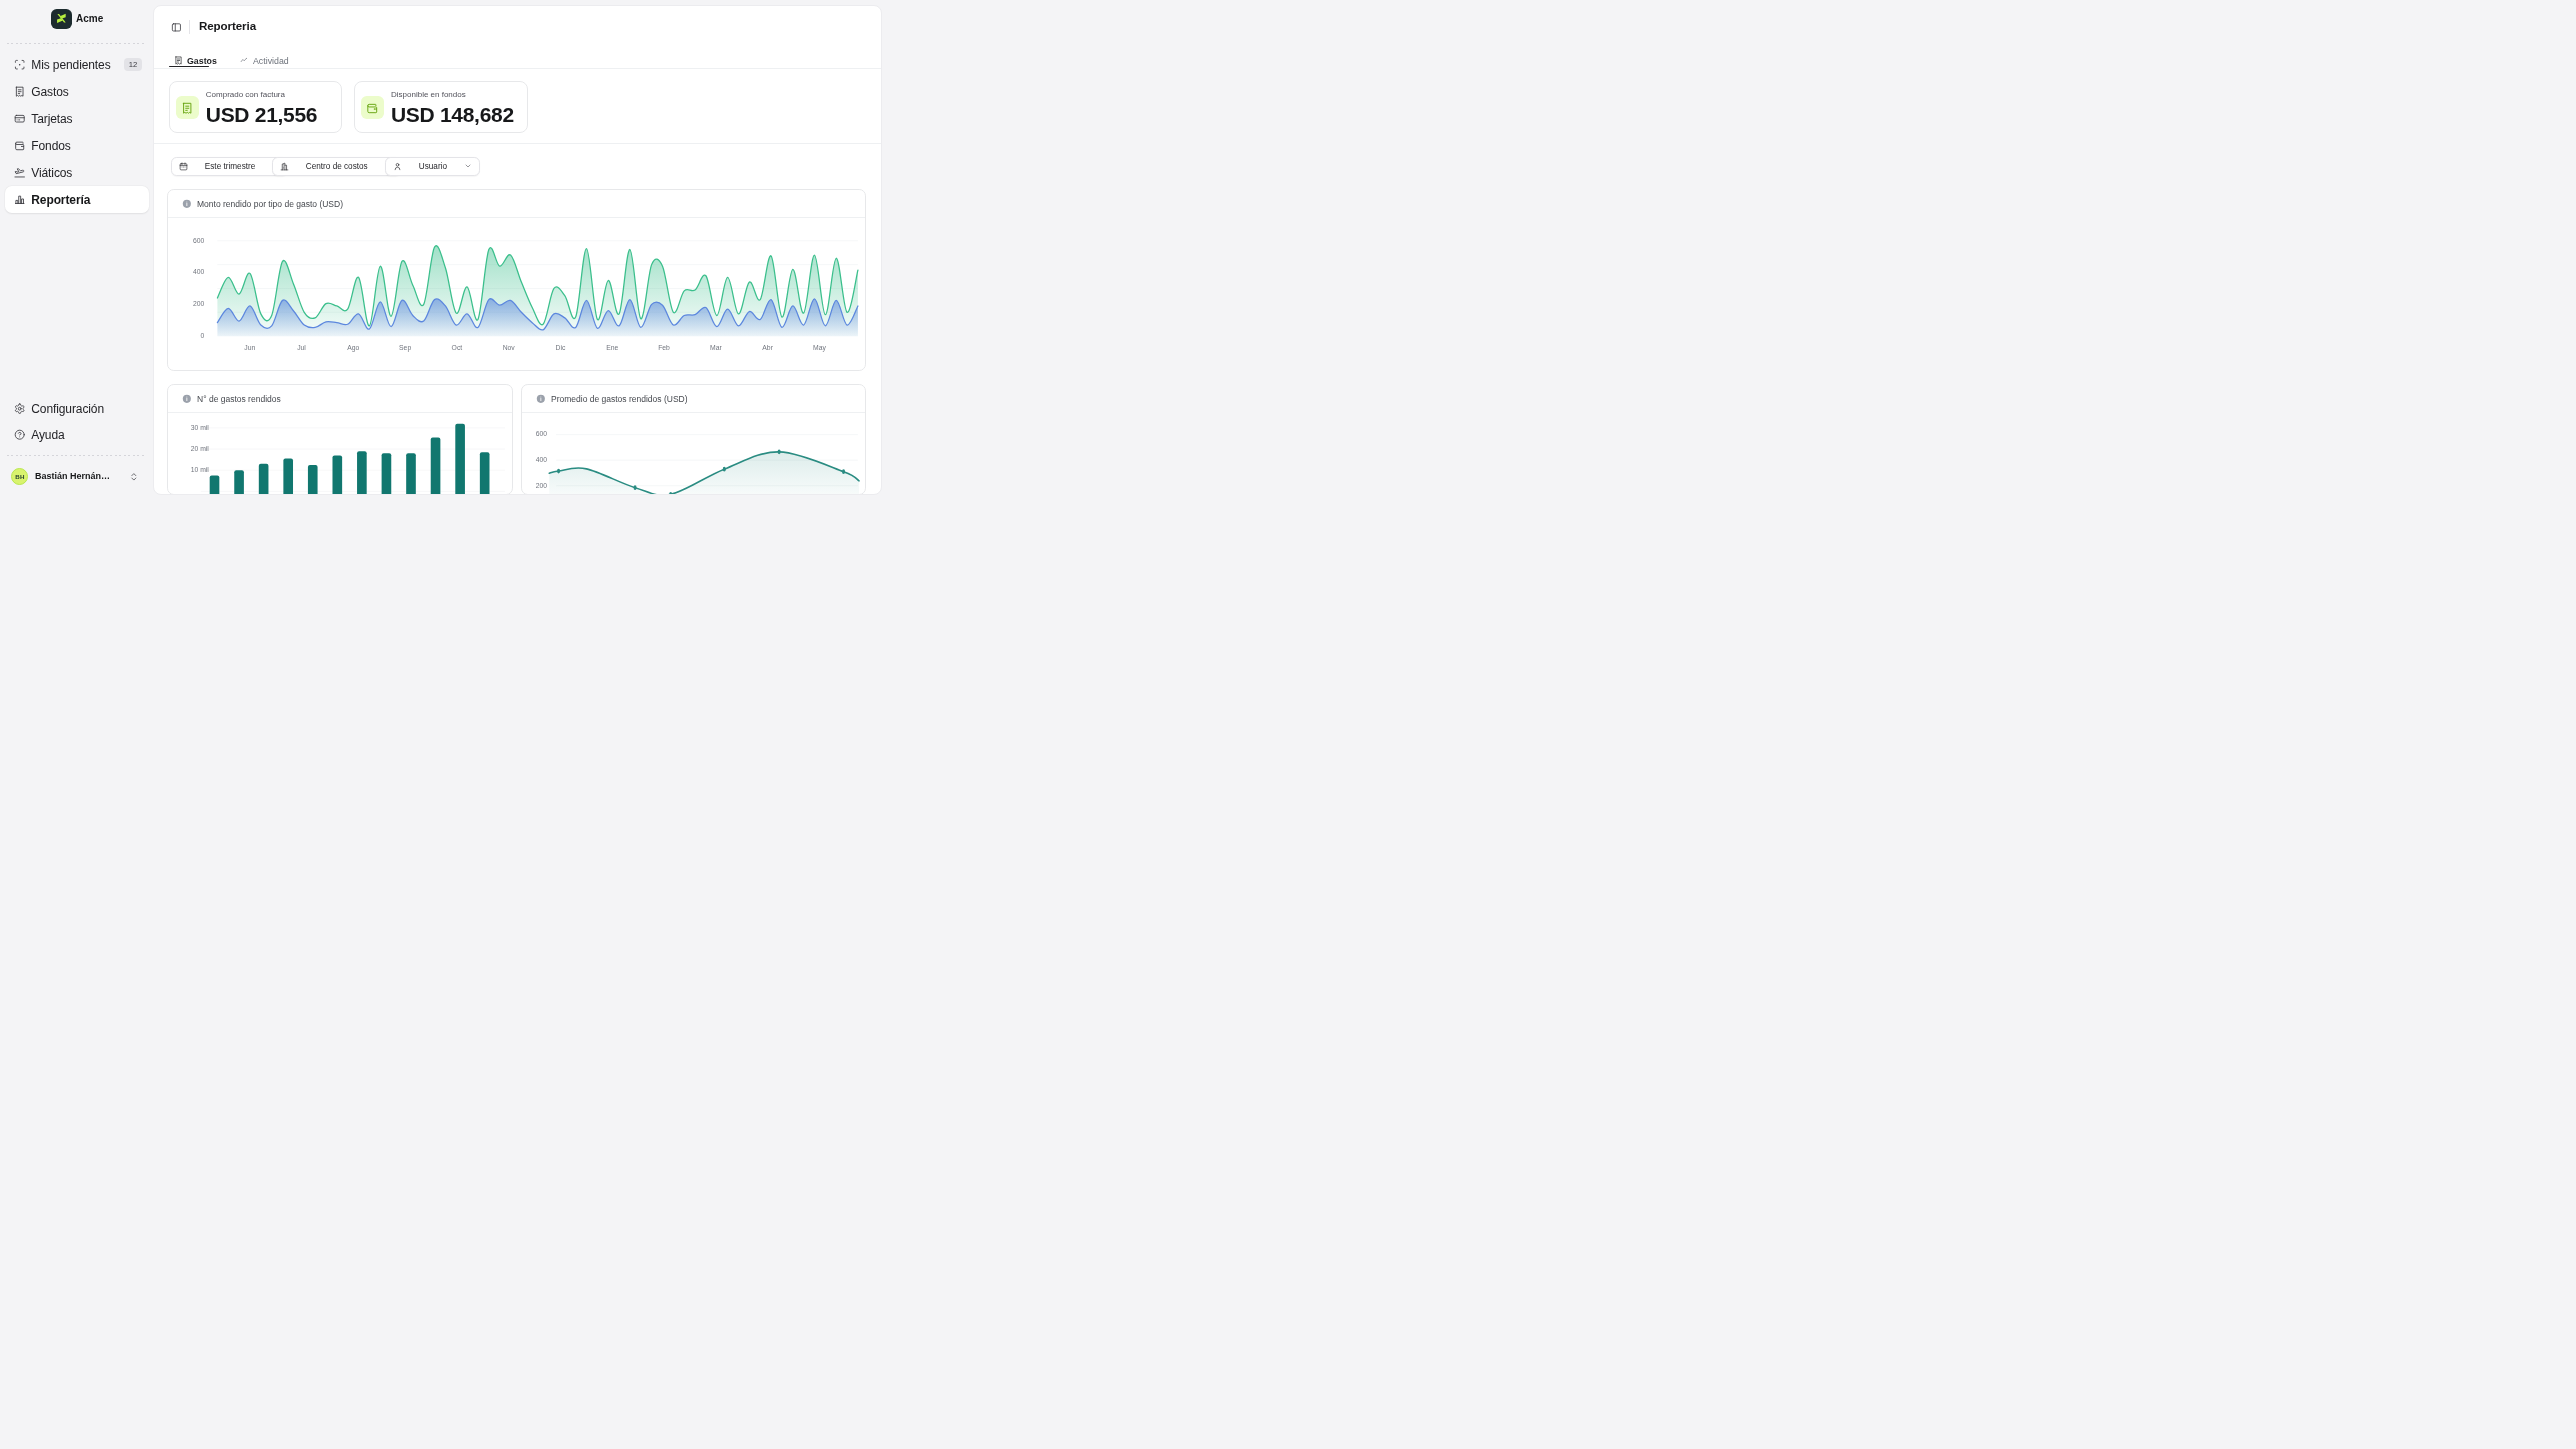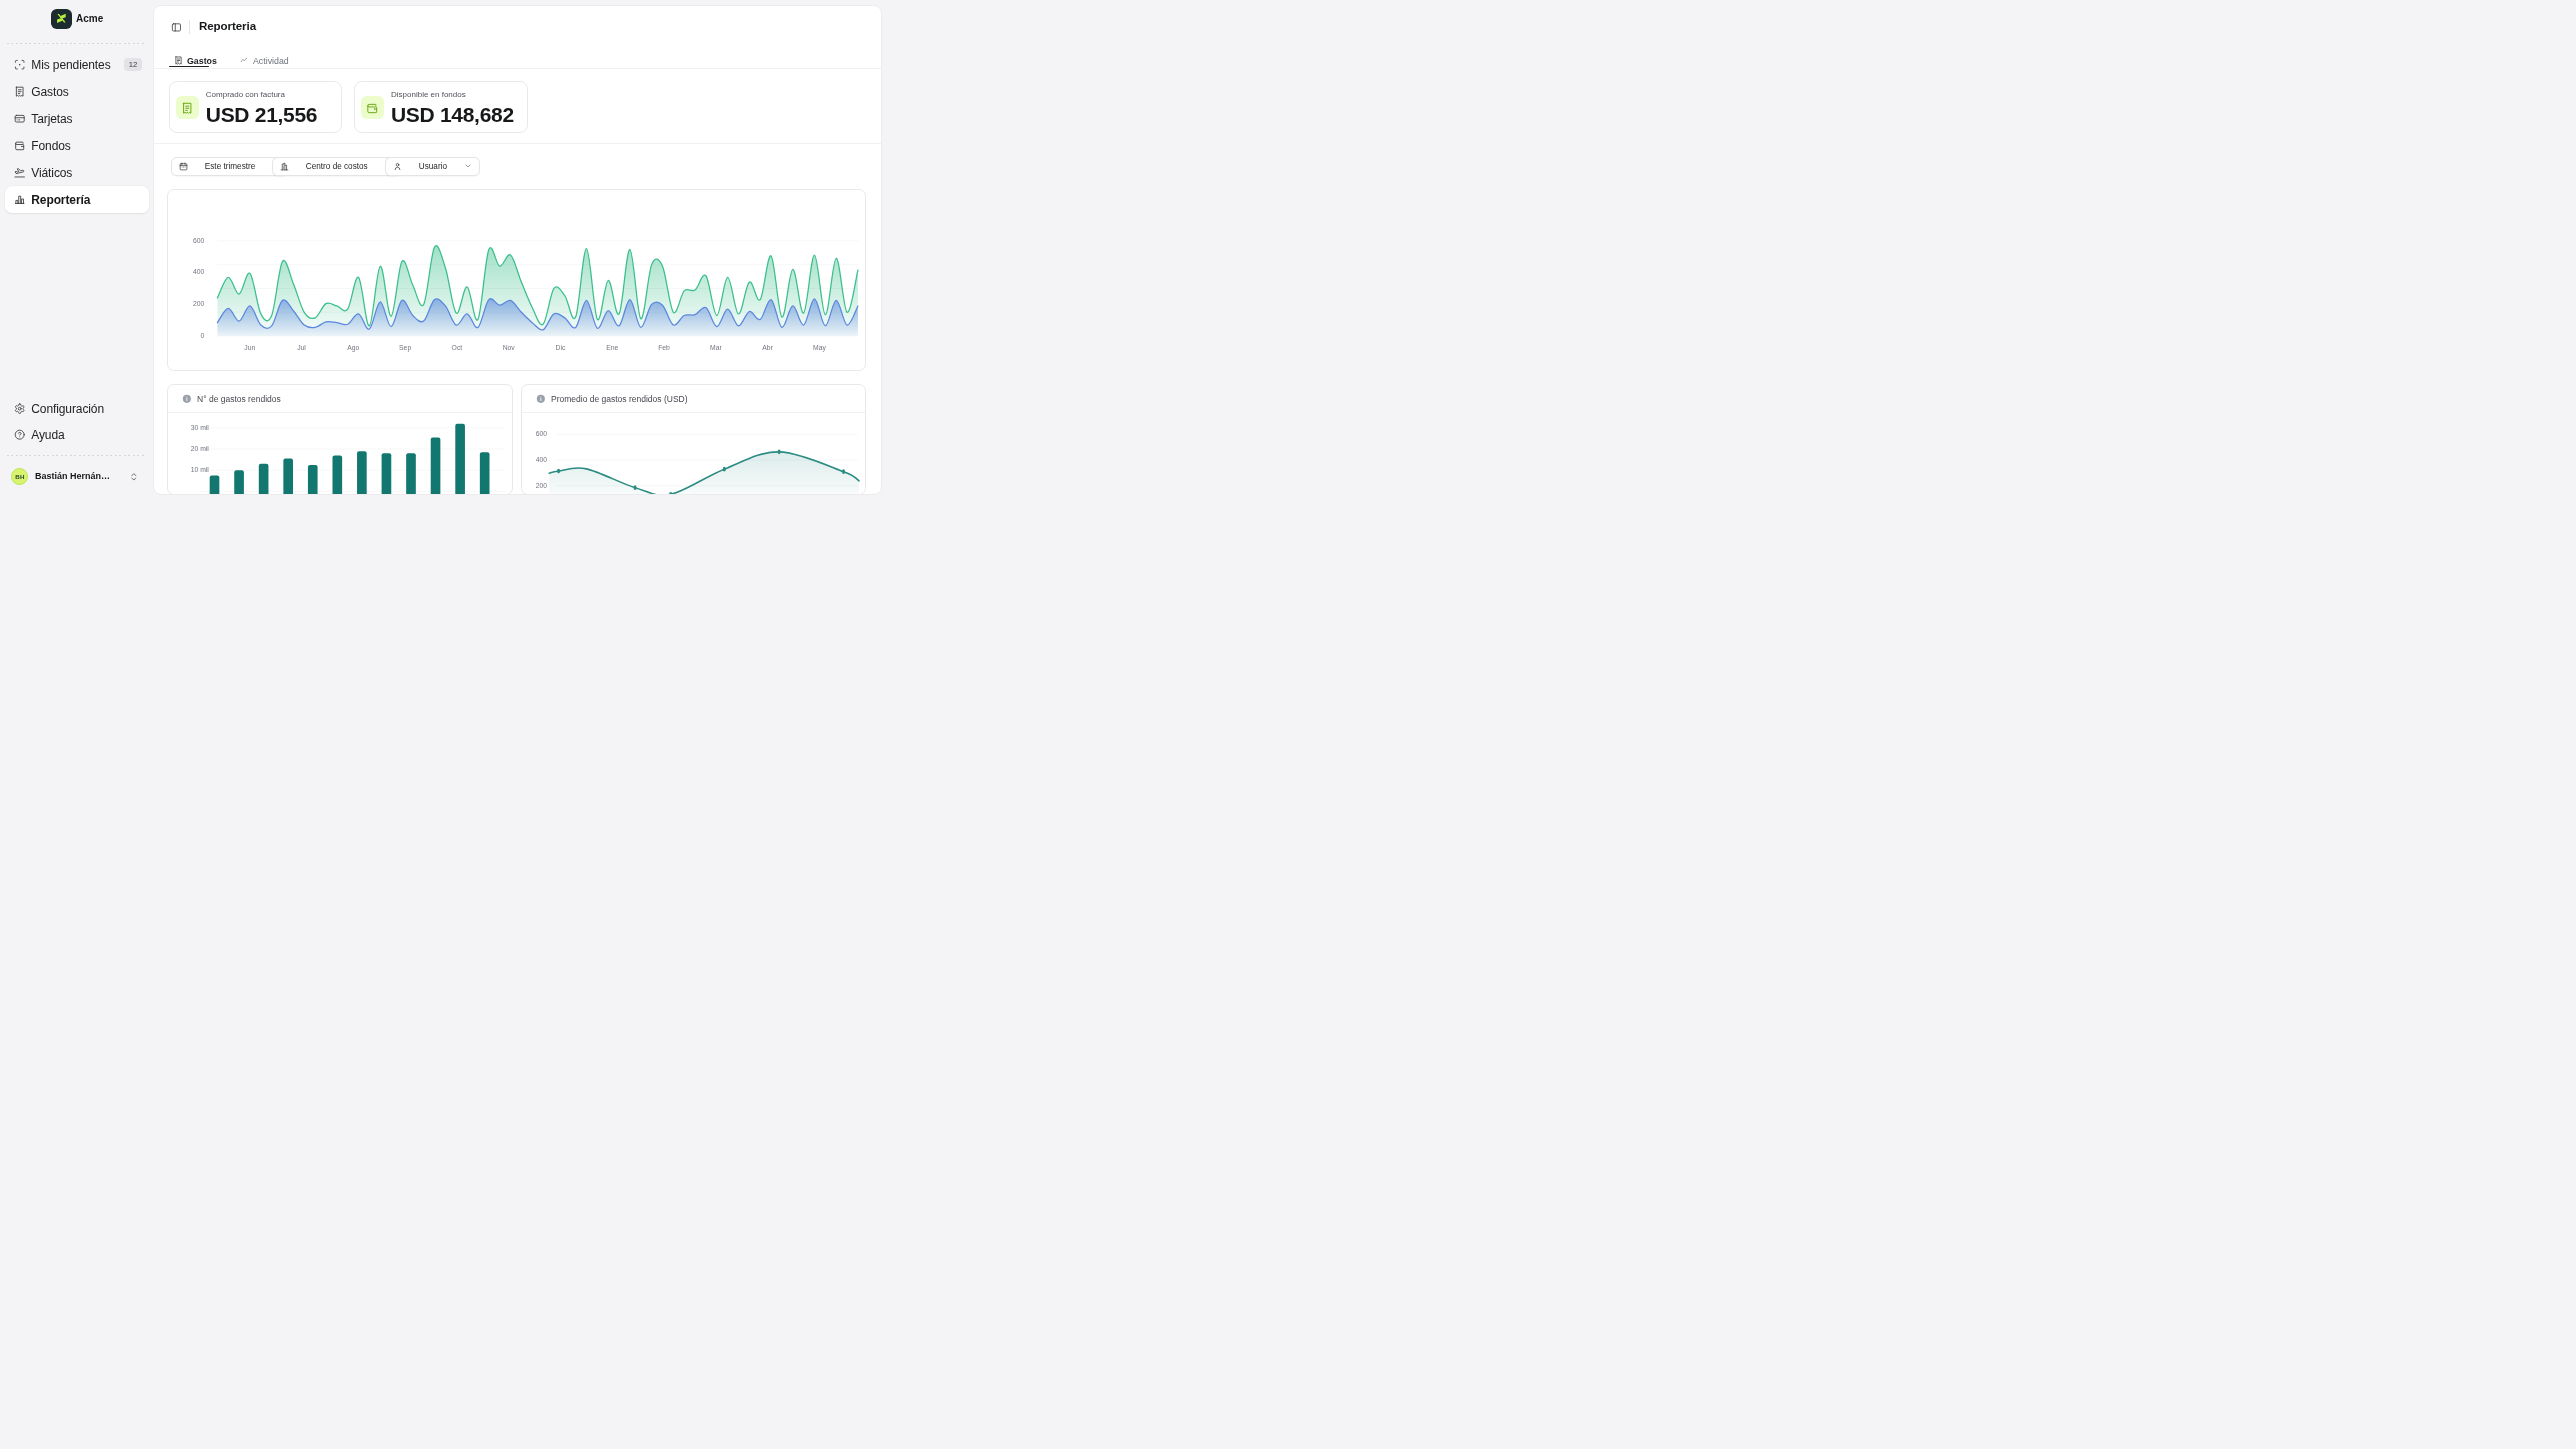--- a/index.html
+++ b/index.html
@@ -325,20 +325,29 @@
       </span>
     <span class="filter-label">Usuario</span>
     <span class="icon chev">
         <svg viewBox="0 0 24 24" fill="none" stroke="currentColor" stroke-width="1.8" stroke-linecap="round" stroke-linejoin="round">
           <path d="m6 9 6 6 6-6"></path>
         </svg>
       </span>
   </div>
 
   <div class="chart-card" id="main-chart-card">
+    <div class="chart-title-row">
+      <span class="icon info-icon">
+          <svg viewBox="0 0 24 24">
+            <circle cx="12" cy="12" r="10" fill="currentColor"></circle>
+            <path d="M12 7.6h.01M12 11v5.5" stroke="#ffffff" stroke-width="2.1" stroke-linecap="round" fill="none"></path>
+          </svg>
+        </span>
+      <span class="chart-title">Monto rendido por tipo de gasto (USD)</span>
+    </div>
     <svg class="chart-svg" id="main-chart-svg" width="699" height="154" viewBox="0 0 1231 271">
         <defs>
           <linearGradient id="gradGreen" x1="0" y1="0" x2="0" y2="1">
             <stop offset="0" stop-color="rgba(59,191,140,0.48)"></stop>
             <stop offset="1" stop-color="rgba(59,191,140,0.04)"></stop>
           </linearGradient>
           <linearGradient id="gradBlue" x1="0" y1="0" x2="0" y2="1">
             <stop offset="0" stop-color="rgba(92,135,222,0.62)"></stop>
             <stop offset="1" stop-color="rgba(92,135,222,0.07)"></stop>
           </linearGradient>

